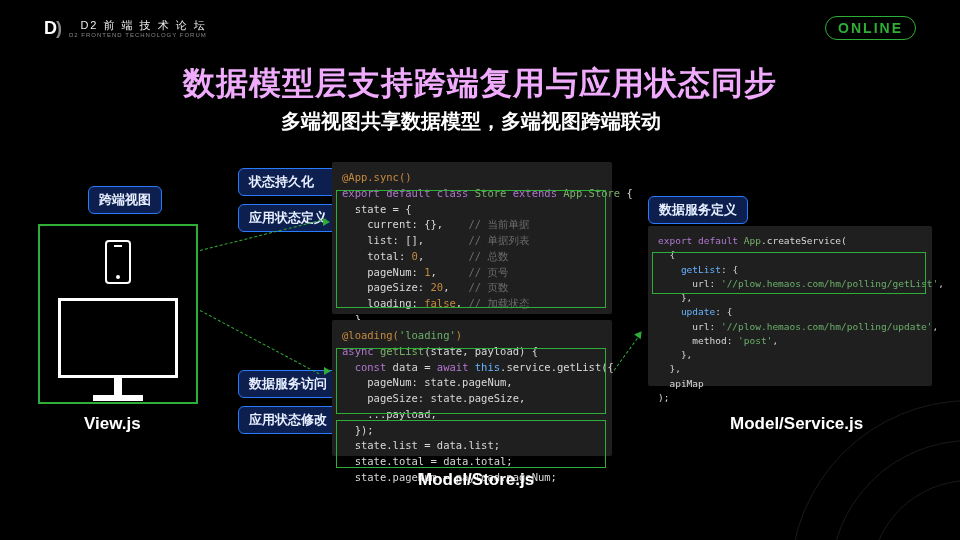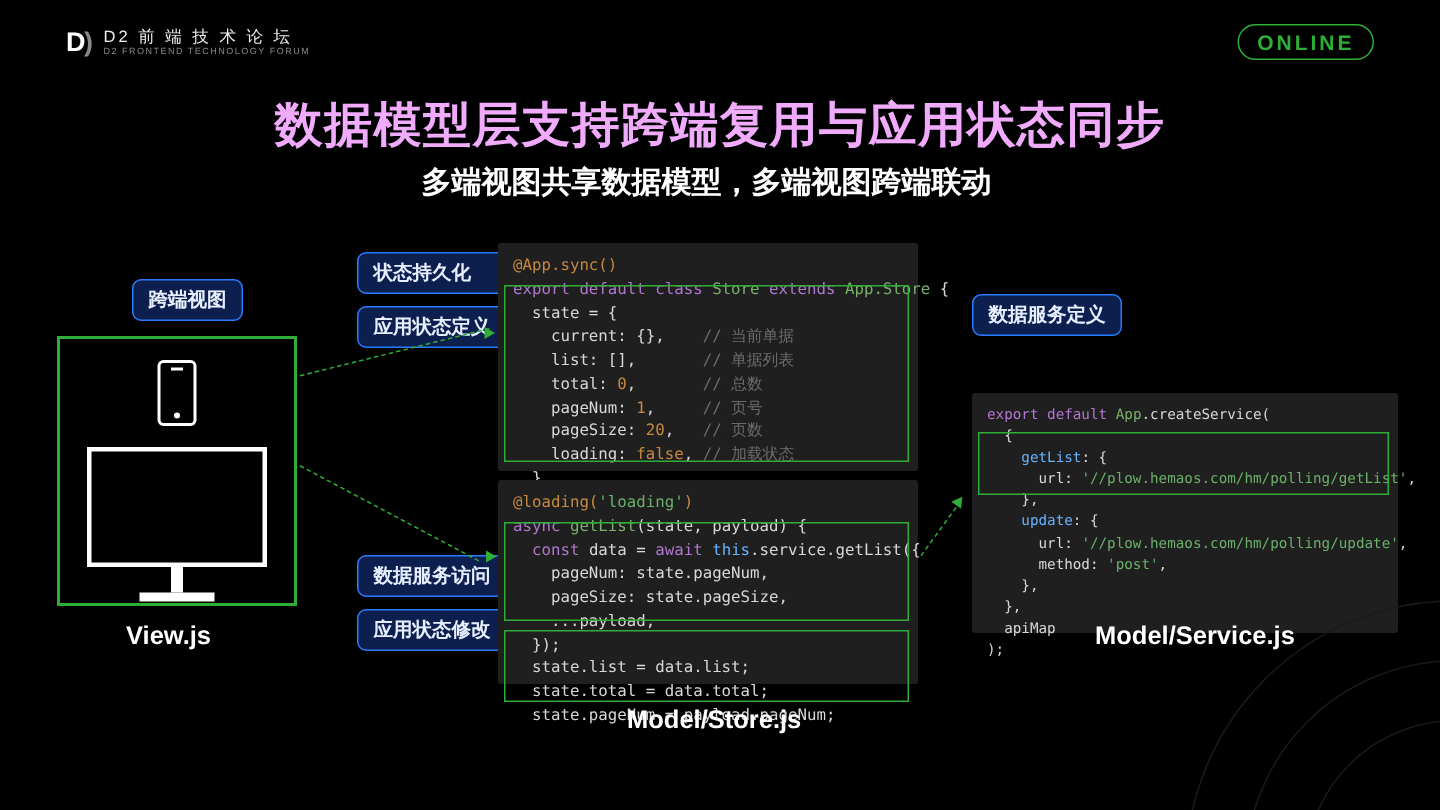--- a/index.html
+++ b/index.html
@@ -8,21 +8,21 @@
     background:#000;
     font-family:"PingFang SC","Microsoft YaHei",sans-serif;
     color:#fff;
     position:relative;
     overflow:hidden;
   }
   
   .logo { position:absolute; top:18px; left:44px; display:flex; align-items:center; gap:8px; }
   .logo-mark { font-weight:900; font-size:18px; letter-spacing:-1px; }
   .logo-mark .paren { color:#888; }
-  .logo-txt { font-size:11px; letter-spacing:2px; color:#eee; line-height:1.1; }
+  .logo-txt { font-size:11px; letter-spacing:2px; color:#eee; line-height:1.1;text-align:right; }
   .logo-sub { font-size:6px; letter-spacing:1px; color:#888; }
   .online-badge {
     position:absolute; top:16px; right:44px;
     border:1.5px solid #2fae37; color:#2fae37;
     font-weight:700; font-size:14px; letter-spacing:2px;
     padding:3px 12px; border-radius:14px;
   }
   
   .headline {
     position:absolute; top:62px; left:0; right:0;
@@ -91,21 +91,20 @@
   }
   .store-code {
     position:absolute; top:162px; left:332px; width:280px; height:152px;
   }
   .store-code2 {
     position:absolute; top:320px; left:332px; width:280px; height:136px;
   }
   .service-code {
     position:absolute; top:226px; left:648px; width:284px; height:160px;
     font-size:9.5px;
-    margin-top:36px;
   }
   .store-label {
     position:absolute; top:470px; left:418px;
     font-size:17px; font-weight:600;
   }
   .service-label {
     position:absolute; top:414px; left:730px;
     font-size:17px; font-weight:600;
   }
   .svc-tag { position:absolute; top:196px; left:648px; }

